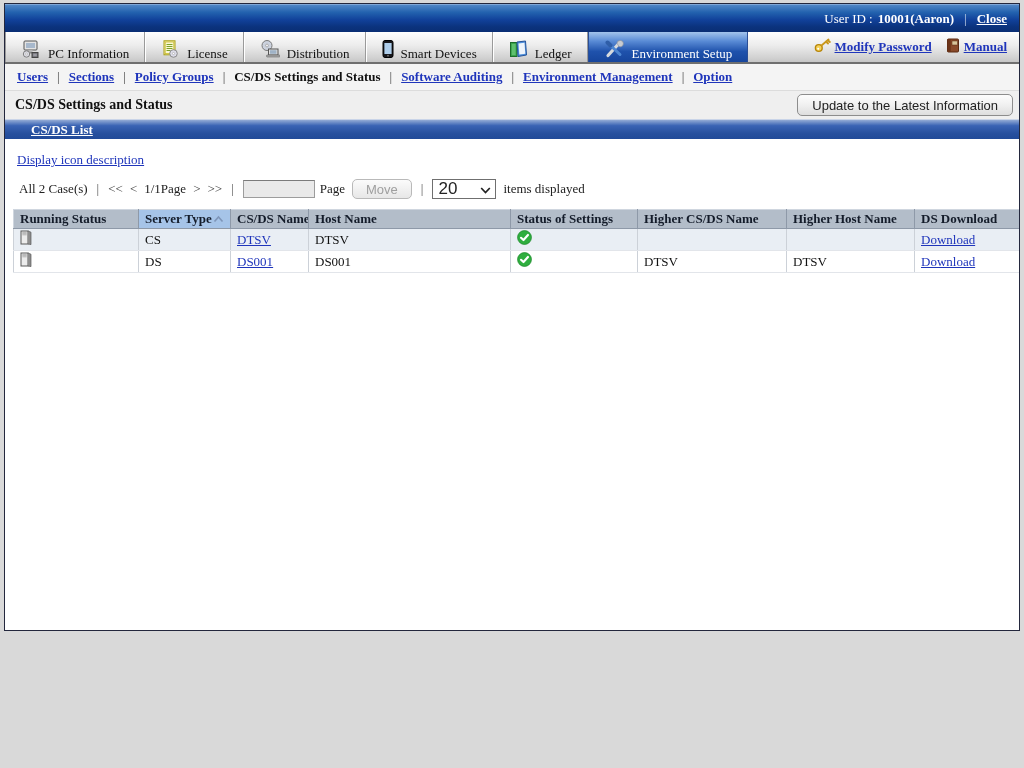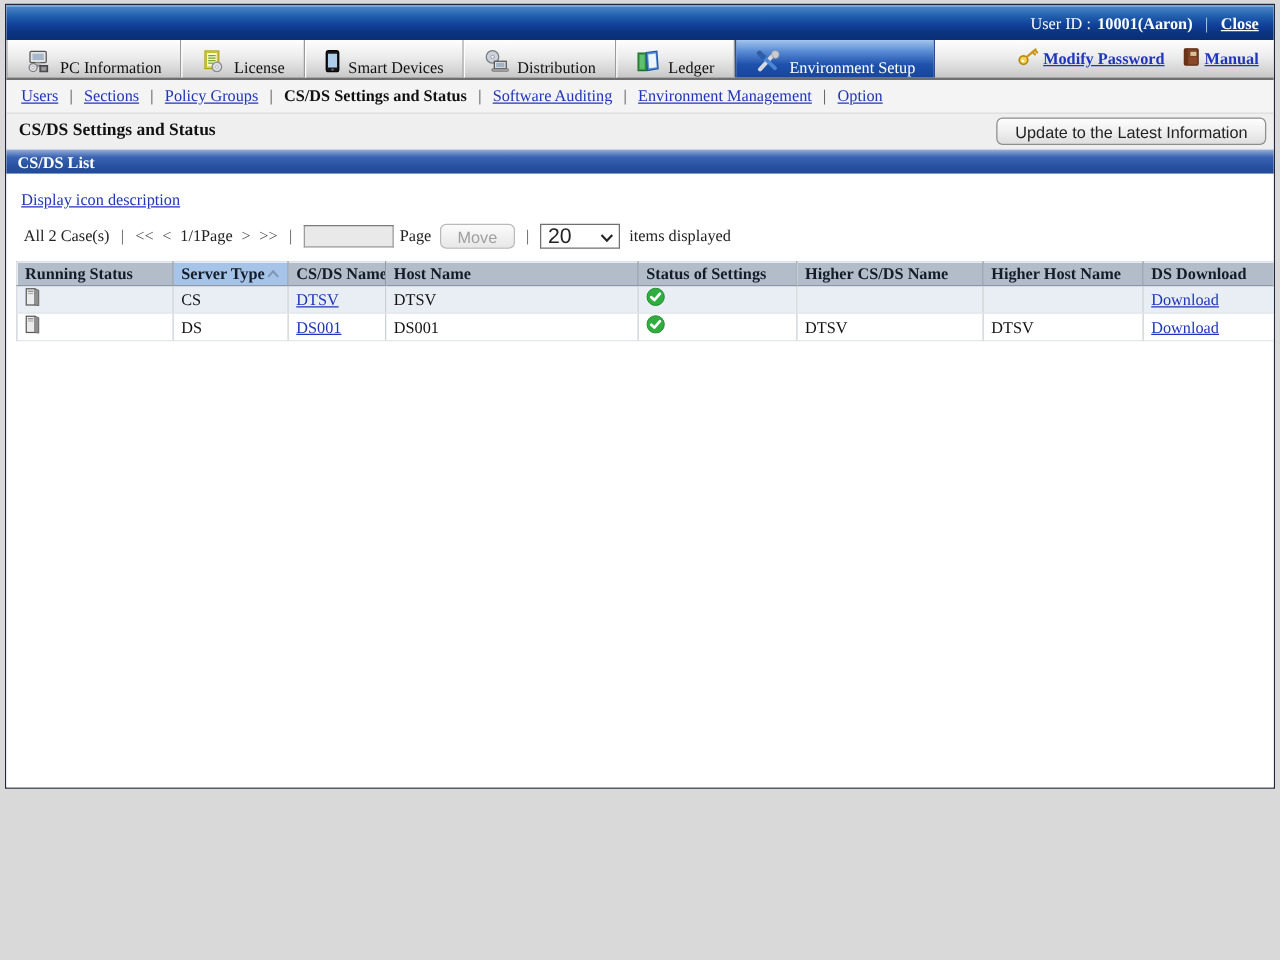--- a/index.html
+++ b/index.html
@@ -57,21 +57,21 @@
     display:flex; align-items:center; gap:4px;
     color:#1f35bb; text-decoration:underline; font-weight:bold; cursor:pointer;
   }
   
   .subnav {
     height:26px; flex:0 0 26px;
     background:#f4f4f4;
     display:flex; align-items:center;
     padding:0 12px; gap:9px;
   }
-  .subnav a { color:#1f35bb; text-decoration:underline; font-weight:normal; cursor:pointer; }
+  .subnav a { color:#1f35bb; text-decoration:underline; font-weight:bold; cursor:pointer; }
   .subnav .current { color:#111; font-weight:bold; }
   .subnav .sep { color:#444; }
   
   .titlerow {
     height:29px; flex:0 0 29px;
     background:#efefef;
     border-top:1px solid #dcdcdc;
     display:flex; align-items:center; justify-content:space-between;
     padding:0 6px 0 10px;
   }
@@ -83,21 +83,21 @@
     border:1px solid #8d8d8d; border-radius:5px;
     background: linear-gradient(180deg,#fdfdfd 0%,#f0f0f0 50%,#dedede 100%);
     cursor:pointer;
   }
   
   .sectionbar {
     height:20px; flex:0 0 20px;
     background: linear-gradient(180deg,#93abd5 0%,#3a63b4 30%,#27509e 70%,#214a98 100%);
     border-top:1px solid #c9d4e8;
     color:#fff; font-weight:bold;
-    display:flex; align-items:center; padding:0 9px;
+    display:flex; align-items:center; padding:0 26px;text-decoration:underline;
   }
   
   .content { flex:1; background:#fff; padding:13px 8px 0 8px; overflow:hidden; }
   .icon-desc-link {
     display:inline-block; margin-left:4px;
     color:#1f35bb; text-decoration:underline; cursor:pointer;
   }
   .pagination {
     display:flex; align-items:center;
     margin:11px 0 10px 6px; gap:7px; color:#222;
@@ -187,39 +187,39 @@
               <rect x="4.2" y="2" width="8.6" height="11.6" fill="#fbf7d8" stroke="#c8bc2a" stroke-width="0.8"></rect>
               <path d="M5.5 4.5 h6 M5.5 6.5 h6 M5.5 8.5 h6 M5.5 10.5 h4" stroke="#7ba22a" stroke-width="1"></path>
               <circle cx="12.5" cy="13.5" r="3.8" fill="#dcdce8" stroke="#8a8a8a"></circle>
               <circle cx="12.5" cy="13.5" r="1.1" fill="#fff" stroke="#9a9a9a" stroke-width="0.5"></circle>
             </svg>
       </span>
       <span>License</span>
     </div>
     <div class="tab">
       <span class="cell-icon">
-        <svg width="12" height="18" viewBox="0 0 12 18">
-              <rect x="1" y="0.5" width="10" height="17" rx="2" fill="#17171b" stroke="#000"></rect>
-              <rect x="2.4" y="3" width="7.2" height="11" fill="#aecdea"></rect>
-              <circle cx="6" cy="15.7" r="0.9" fill="#777"></circle>
-            </svg>
-      </span>
-      <span>Smart Devices</span>
-    </div>
-    <div class="tab">
-      <span class="cell-icon">
         <svg width="20" height="18" viewBox="0 0 20 18">
               <circle cx="7" cy="5.5" r="5" fill="#ccd2de" stroke="#7a7a7a"></circle>
               <circle cx="7" cy="5.5" r="1.4" fill="#f4f4f8" stroke="#8a8a8a" stroke-width="0.6"></circle>
               <rect x="8.5" y="9" width="9.5" height="6" fill="#e0e0e0" stroke="#555"></rect>
               <rect x="10" y="10.2" width="6.5" height="3.6" fill="#9fb2c6"></rect>
               <rect x="6.5" y="15" width="13.5" height="2" rx="0.8" fill="#a8a8a8" stroke="#666" stroke-width="0.6"></rect>
             </svg>
       </span>
       <span>Distribution</span>
+    </div>
+    <div class="tab">
+      <span class="cell-icon">
+        <svg width="12" height="18" viewBox="0 0 12 18">
+              <rect x="1" y="0.5" width="10" height="17" rx="2" fill="#17171b" stroke="#000"></rect>
+              <rect x="2.4" y="3" width="7.2" height="11" fill="#aecdea"></rect>
+              <circle cx="6" cy="15.7" r="0.9" fill="#777"></circle>
+            </svg>
+      </span>
+      <span>Smart Devices</span>
     </div>
     <div class="tab">
       <span class="cell-icon">
         <svg width="19" height="18" viewBox="0 0 19 18">
               <rect x="1.5" y="2.5" width="6.5" height="14" fill="#39a24a" stroke="#1c6e2a"></rect>
               <rect x="2.8" y="4" width="3.8" height="11" fill="#5fc06e"></rect>
               <path d="M8 2 L16.5 1 L17.5 15 L9 16.5 Z" fill="#4f90dc" stroke="#27549a"></path>
               <path d="M9.5 3.5 L15.5 2.8 L16.3 13.8 L10.3 14.6 Z" fill="#eef4fb"></path>
             </svg>
       </span>

